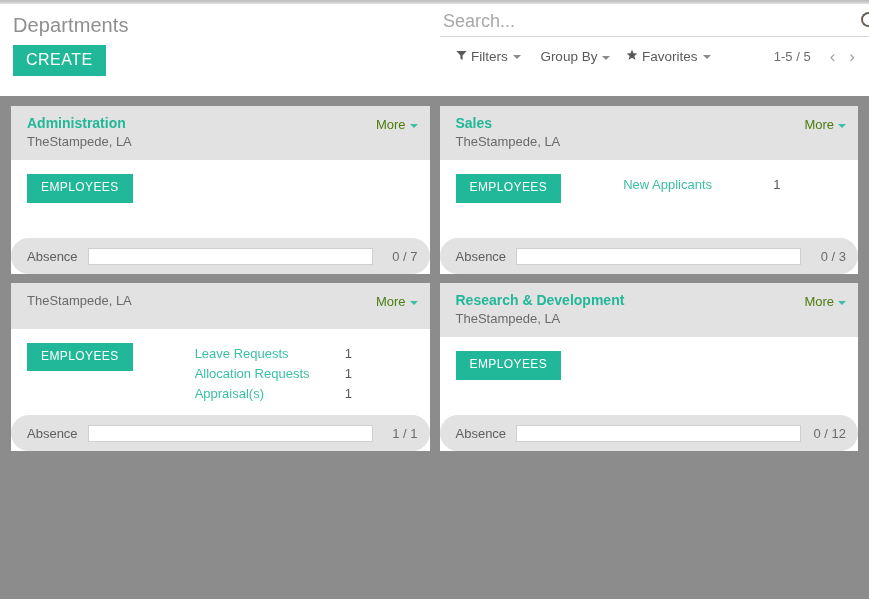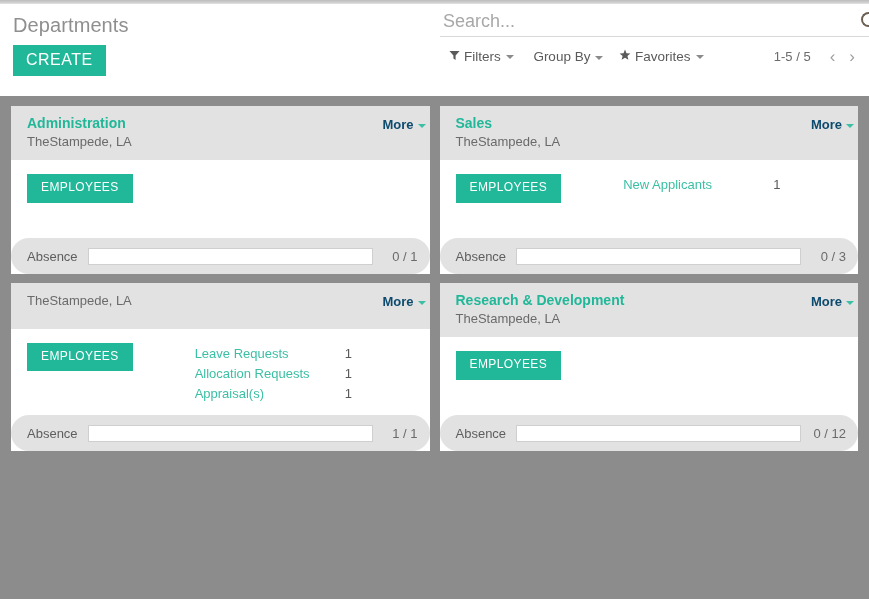--- a/index.html
+++ b/index.html
@@ -98,21 +98,21 @@
     box-sizing: border-box;
     overflow: hidden;
   }
 
   .filter-row {
     position: relative;
     height: 43px;
   }
   .filter-menus {
     position: absolute;
-    left: 9px;
+    left: 16px;
     top: 11px;
     white-space: nowrap;
     text-align: right;
   }
   .filter-menu {
     display: inline-block;
     color: #5a5a5a;
     font-size: 13.5px;
     margin-right: 12px;
     cursor: pointer;
@@ -215,26 +215,25 @@
     cursor: pointer;
   }
   .card-subtitle {
     color: #6a6a6a;
     font-size: 13px;
     line-height: 1.3;
     margin-top: 1px;
   }
   .card-more {
     position: absolute;
-    right: 4px;
+    right: 12px;
     top: 11px;
-    color: #0c4a6e;
-    font-size: 13px;
-    cursor: pointer;
-    font-weight: bold;
+    color: #4d7c0f;
+    font-size: 13px;
+    cursor: pointer;
   }
   .card-more .caret {
     border-top-color: #3bbfa5;
     margin-left: 4px;
   }
 
   .card-body {
     flex: 1;
     background: #ffffff;
     padding: 14px 16px 10px 16px;
@@ -375,21 +374,21 @@
         <div class="card-subtitle">TheStampede, LA</div>
         <span class="card-more"><span>More</span><span class="caret"></span></span>
       </div>
       <div class="card-body">
         <button class="employees-button">EMPLOYEES</button>
         <div class="stats"></div>
       </div>
       <div class="card-footer">
         <span class="absence-label">Absence</span>
         <span class="progress-track"><span class="progress-fill" style="width:0%"></span></span>
-        <span class="absence-ratio">0 / 1</span>
+        <span class="absence-ratio">0 / 7</span>
       </div>
     </div>
     <div class="kanban-card">
       <div class="card-header">
         <div class="card-title">Sales</div>
         <div class="card-subtitle">TheStampede, LA</div>
         <span class="card-more"><span>More</span><span class="caret"></span></span>
       </div>
       <div class="card-body">
         <button class="employees-button">EMPLOYEES</button>

